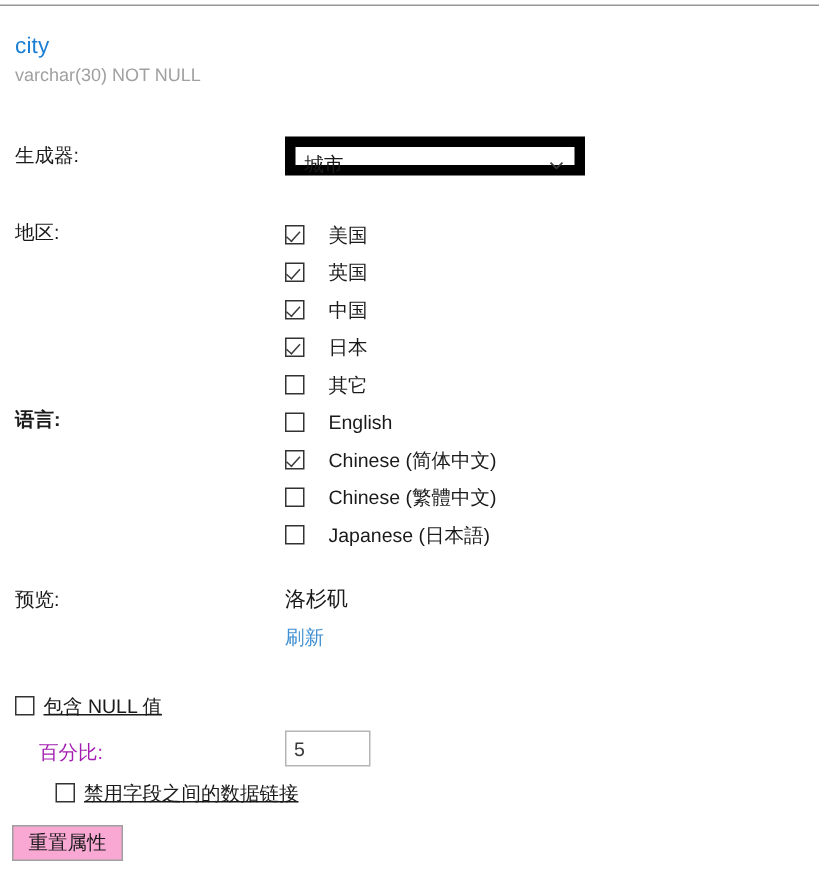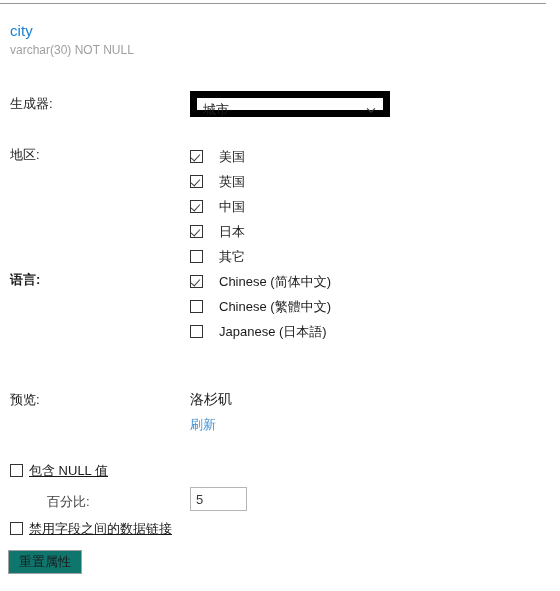--- a/index.html
+++ b/index.html
@@ -54,22 +54,21 @@
   
   .row-label {
     position: absolute;
     left: 10px;
     font-size: 13px;
     color: #1a1a1a;
     line-height: 16px;
     white-space: nowrap;
   }
   .row-label.disabled {
-    color: #404040;
-    margin-left: 21px;
+    color: #a21caf;
   }
 
   
   .select-wrap {
     position: absolute;
     left: 190px;
     top: 91px;
     width: 200px;
     height: 26px;
     box-sizing: border-box;
@@ -177,21 +176,21 @@
   }
 
   .reset-button {
     position: absolute;
     left: 8px;
     top: 550px;
     min-width: 68px;
     height: 24px;
     box-sizing: border-box;
     border: 1px solid #a0a0a0;
-    background: #0f766e;
+    background: #f9a8d4;
     font-family: Liberation Sans, sans-serif;
     font-size: 13px;
     color: #1a1a1a;
     padding: 0 10px;
     cursor: pointer;
     line-height: 22px;
     text-align: center;
     white-space: nowrap;
   }
 </style>
@@ -240,20 +239,24 @@
     <div class="cb-item">
       <span class="cb-box"></span>
       <span class="cb-text">其它</span>
     </div>
   </div>
 
   <div class="row-label" style="top:272px;font-weight:bold;">语言:</div>
 
   <div class="cb-group" style="top:269px;">
     <div class="cb-item">
+      <span class="cb-box"></span>
+      <span class="cb-text">English</span>
+    </div>
+    <div class="cb-item">
       <span class="cb-box checked"></span>
       <span class="cb-text">Chinese (简体中文)</span>
     </div>
     <div class="cb-item">
       <span class="cb-box"></span>
       <span class="cb-text">Chinese (繁體中文)</span>
     </div>
     <div class="cb-item">
       <span class="cb-box"></span>
       <span class="cb-text">Japanese (日本語)</span>
@@ -265,20 +268,20 @@
   <div class="preview-link">刷新</div>
 
   <div class="opt-row" style="top:463px;">
     <span class="cb-box"></span>
     <span class="cb-text">包含 NULL 值</span>
   </div>
 
   <div class="row-label disabled" style="top:494px; left:26px;">百分比:</div>
   <input class="pct-input" type="text" value="5" style="">
 
-  <div class="opt-row" style="top:521px;">
+  <div class="opt-row" style="top:521px;margin-left:27px;">
     <span class="cb-box"></span>
     <span class="cb-text">禁用字段之间的数据链接</span>
   </div>
 
   <div class="reset-button">重置属性</div>
 
 </div>
 
 </body></html>

